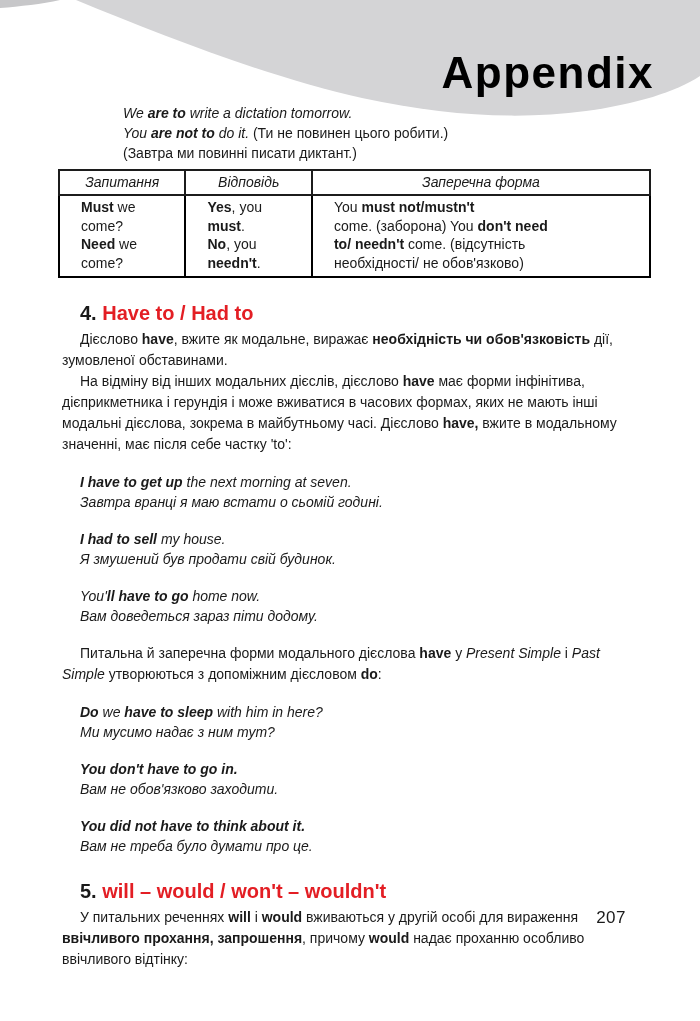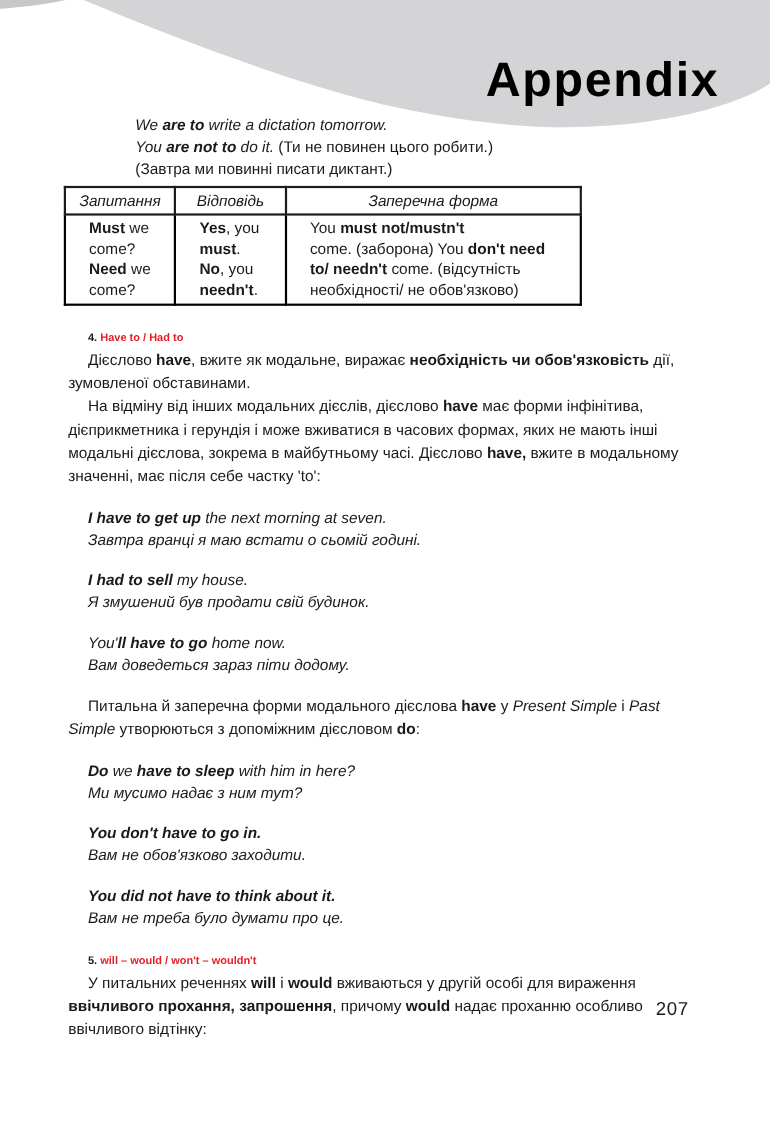--- a/index.html
+++ b/index.html
@@ -19,33 +19,33 @@
   .red{color:var(--red)}
   .swoosh{position:absolute;top:0;left:0;}
   .appendix-title{
     position:absolute;top:48px;right:46px;
     font-size:44px;font-weight:bold;color:#000000;letter-spacing:1.5px;
   }
   .content{position:absolute;top:103px;left:62px;width:580px;}
   .intro{margin:0 0 6px 61px;line-height:20px;}
   .intro .line{white-space:nowrap;}
   table.grammar-table{
-    border-collapse:collapse;margin-left:-4px;width:471px;
+    border-collapse:collapse;margin-left:-4px;width:593px;
     table-layout:fixed;
   }
   table.grammar-table th{
     border:2px solid #1c1c1c;font-style:italic;font-weight:normal;
     text-align:center;padding:3px 2px;line-height:17px;
   }
   table.grammar-table td{
     border:2px solid #000000;vertical-align:top;
     padding:2px 21px 4px;line-height:18.5px;
   }
   .col-q{width:21.4%}.col-a{width:21.4%}.col-n{width:57.2%}
-  .heading{font-weight:bold;font-size:10px;text-indent:18px;margin:24px 0 4px;}
+  .heading{font-weight:bold;font-size:20px;text-indent:18px;margin:24px 0 4px;}
   .para{margin:0;line-height:21px;text-indent:18px;}
   .example{margin:17px 0 17px 18px;line-height:20px;}
   .page-number{
     position:absolute;top:908px;right:74px;
     font-weight:normal;font-size:17px;letter-spacing:0.5px;
   }
 </style>
 </head>
 <body>
 

